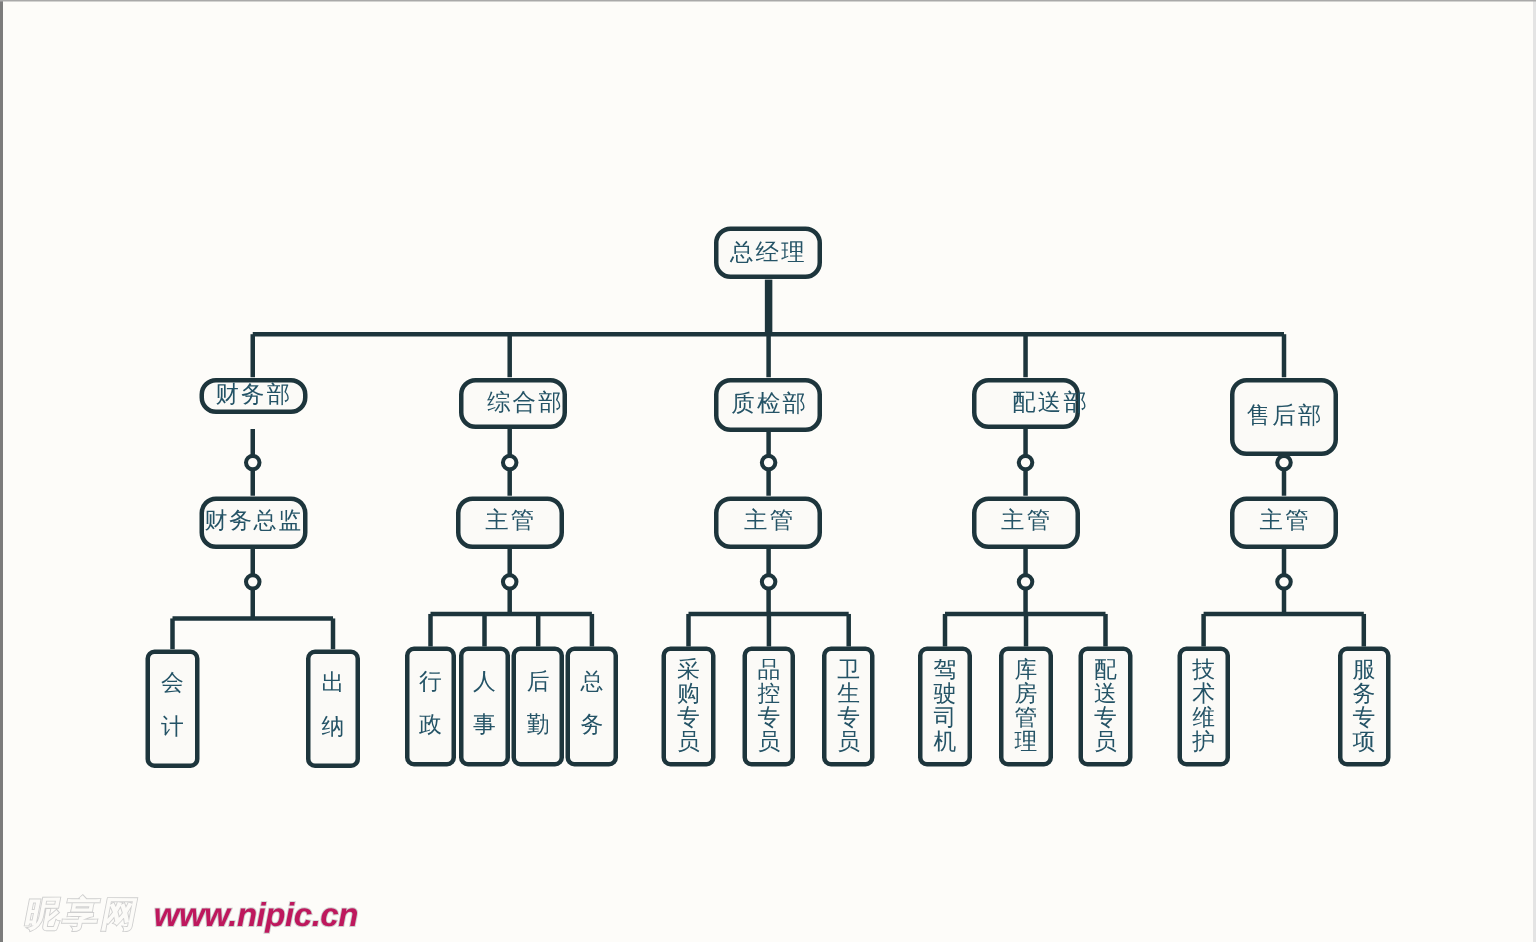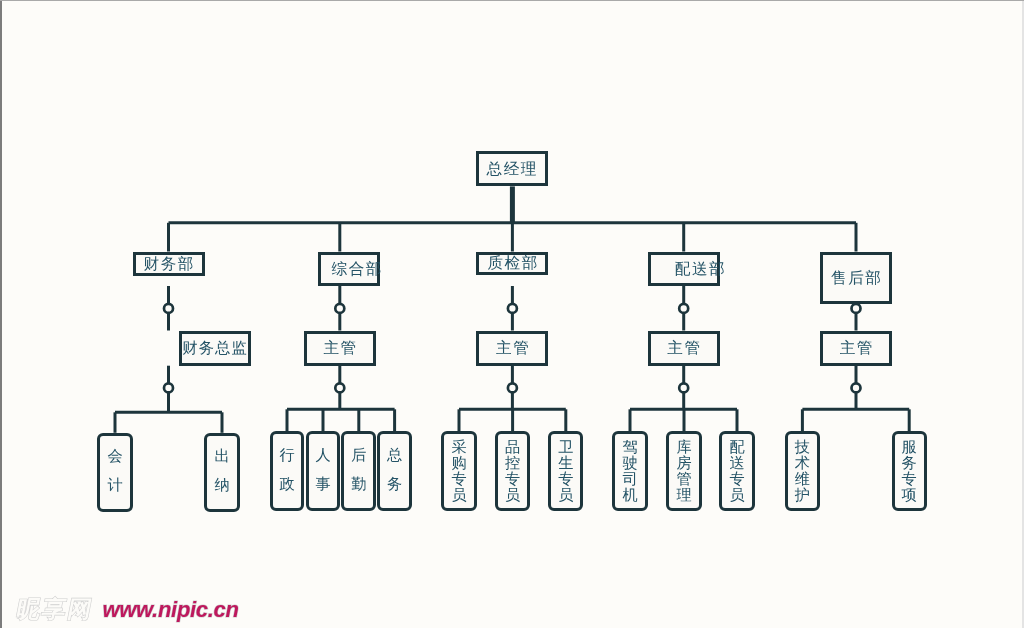--- a/index.html
+++ b/index.html
@@ -9,21 +9,21 @@
   #stage{position:relative;width:1024px;height:628px;
          background:#fdfcf9;box-sizing:border-box;overflow:hidden;}
   #frame{position:absolute;inset:0;pointer-events:none;
          box-shadow:inset 0 1px 0 #a9a9a9, inset 2px 0 0 #7c7c7c,
                     inset -2px 0 0 #e4e4e4;}
   svg#wires{position:absolute;left:0;top:0;width:1024px;height:628px;}
   svg#wires line{stroke:#1d353c;stroke-linecap:butt;}
   svg#wires circle{stroke:#1d353c;}
   .node{position:absolute;box-sizing:border-box;border:3px solid #1d353c;
         background:#fbfaf7;display:flex;align-items:center;justify-content:center;}
-  .node.h{border-radius:0;}
+  .node.h{border-radius:11px;}
   .node.v{border-radius:6px;}
   .node span{color:#245366;line-height:1;white-space:nowrap;}
   .node.h span{font-size:15.6px;letter-spacing:1.5px;text-indent:1.5px;}
   .node.h.c4 span{font-size:15.3px;letter-spacing:1.1px;text-indent:1.1px;}
   .node.v{flex-direction:column;}
   .node.v .vtext{display:flex;flex-direction:column;align-items:center;
                  justify-content:center;line-height:1;}
   .node.v .vtext i{font-style:normal;display:block;}
   .node.v.four .vtext i{font-size:15.2px;line-height:15.9px;}
   .node.v.two .vtext i{font-size:15.2px;line-height:29.2px;}
@@ -91,33 +91,33 @@
     <circle cx="683.7" cy="387.9" r="4.5" fill="#fdfcf9" stroke-width="2.7"></circle>
     <circle cx="856.0" cy="308.4" r="4.5" fill="#fdfcf9" stroke-width="2.7"></circle>
     <circle cx="856.0" cy="387.9" r="4.5" fill="#fdfcf9" stroke-width="2.7"></circle>
   </svg>
   <div class="node h" style="left:475.5px;top:151.4px;width:72.0px;height:35.0px;">
       <span>总经理</span>
     </div>
   <div class="node h" style="left:132.5px;top:251.5px;width:72px;height:24px;">
       <span>财务部</span>
     </div>
-  <div class="node h" style="left:318px;top:251.5px;width:62px;height:34.5px;padding-left:15px;">
+  <div class="node h" style="left:306px;top:251.5px;width:72px;height:34.5px;padding-left:15px;">
       <span>综合部</span>
     </div>
-  <div class="node h" style="left:476.4px;top:251.5px;width:72px;height:23px;text-align:center;">
+  <div class="node h" style="left:476.4px;top:251.5px;width:72px;height:36px;text-align:center;">
       <span>质检部</span>
     </div>
   <div class="node h" style="left:647.7px;top:251.5px;width:72px;height:34.5px;padding-left:32px;">
       <span>配送部</span>
     </div>
   <div class="node h" style="left:820.0px;top:251.5px;width:72px;height:52px;">
       <span>售后部</span>
     </div>
-  <div class="node h c4" style="left:132.5px;top:330.5px;width:72px;height:35.2px;margin-left:46px;">
+  <div class="node h c4" style="left:132.5px;top:330.5px;width:72px;height:35.2px;">
       <span>财务总监</span>
     </div>
   <div class="node h" style="left:303.8px;top:330.5px;width:72px;height:35.2px;">
       <span>主管</span>
     </div>
   <div class="node h" style="left:476.4px;top:330.5px;width:72px;height:35.2px;">
       <span>主管</span>
     </div>
   <div class="node h" style="left:647.7px;top:330.5px;width:72px;height:35.2px;">
       <span>主管</span>

